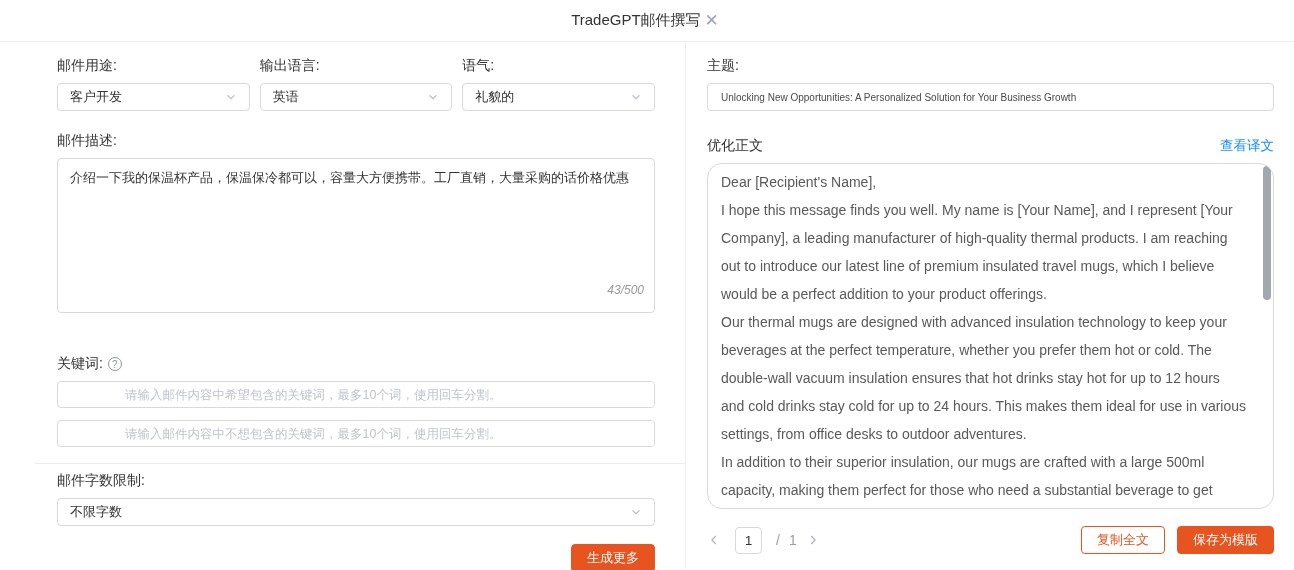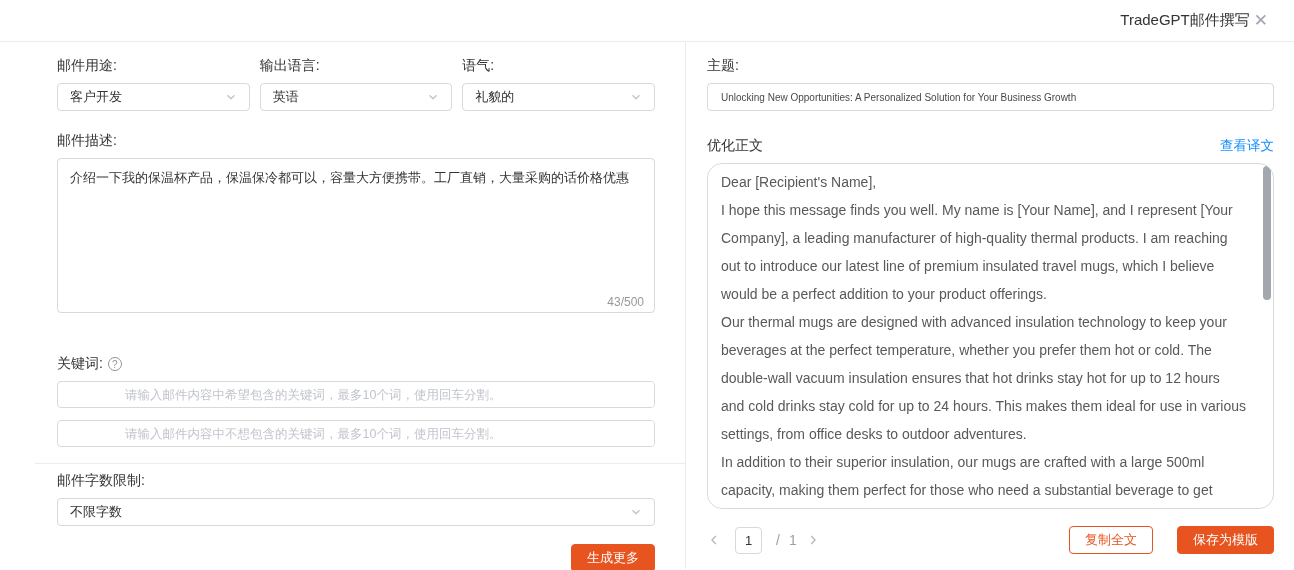--- a/index.html
+++ b/index.html
@@ -10,21 +10,21 @@
     width: 1294px;
     height: 570px;
     overflow: hidden;
     color: #333;
   }
   .modal { width: 1294px; height: 570px; background: #fff; position: relative; }
 
   
   .header {
     height: 42px;
-    display: flex; align-items: center; justify-content: flex-end;
+    display: flex; align-items: center; justify-content: center;
     padding: 0 22px;
     border-bottom: 1px solid #ececec;
   }
   .title { font-size: 15px; font-weight: 500; color: #333; }
   .close {
     color: #a0a6ad; font-size: 17px; line-height: 1; cursor: pointer;
     padding: 2px 4px; user-select: none;
   }
 
   
@@ -56,21 +56,21 @@
     border: 1px solid #d9d9d9; border-radius: 4px;
     position: relative; background: #fff;
   }
   .textarea-wrap textarea {
     width: 100%; height: 120px;
     border: none; outline: none; resize: none;
     padding: 8px 12px;
     font-family: inherit; font-size: 13px; line-height: 1.65; color: #333;
     background: transparent;
   }
-  .counter { position: absolute; right: 10px; bottom: 3px; font-size: 12px; color: #999; }
+  .counter { position: absolute; right: 10px; bottom: 15px; font-size: 12px; color: #999; font-style: italic; }
 
   .kw-head { margin-top: 42px; display: flex; align-items: center; }
   .help {
     display: inline-flex; width: 14px; height: 14px; margin-left: 5px;
     border: 1px solid #8f959c; border-radius: 50%;
     font-size: 10px; color: #8f959c;
     align-items: center; justify-content: center; cursor: pointer;
   }
   .kw-row {
     display: flex; align-items: stretch;
@@ -130,21 +130,21 @@
   .footer-row { display: flex; justify-content: space-between; align-items: center; margin-top: 17px; }
   .pagination { display: flex; align-items: center; gap: 9px; color: #9aa0a6; font-size: 14px; }
   .page-arrow { cursor: pointer; display: flex; align-items: center; }
   .page-box {
     min-width: 27px; height: 27px; padding: 0 4px;
     border: 1px solid #d9d9d9; border-radius: 4px;
     display: flex; align-items: center; justify-content: center;
     color: #333; font-size: 13px; margin: 0 5px; cursor: text;
   }
   .pg-sep, .pg-total { color: #9aa0a6; }
-  .btn-group { display: flex; gap: 24px; }
+  .btn-group { display: flex; gap: 12px; }
 </style>
 </head>
 <body>
 
 <div class="modal">
 
   <div class="header">
     <span class="title">TradeGPT邮件撰写</span>
     <span class="close">✕</span>
   </div>

